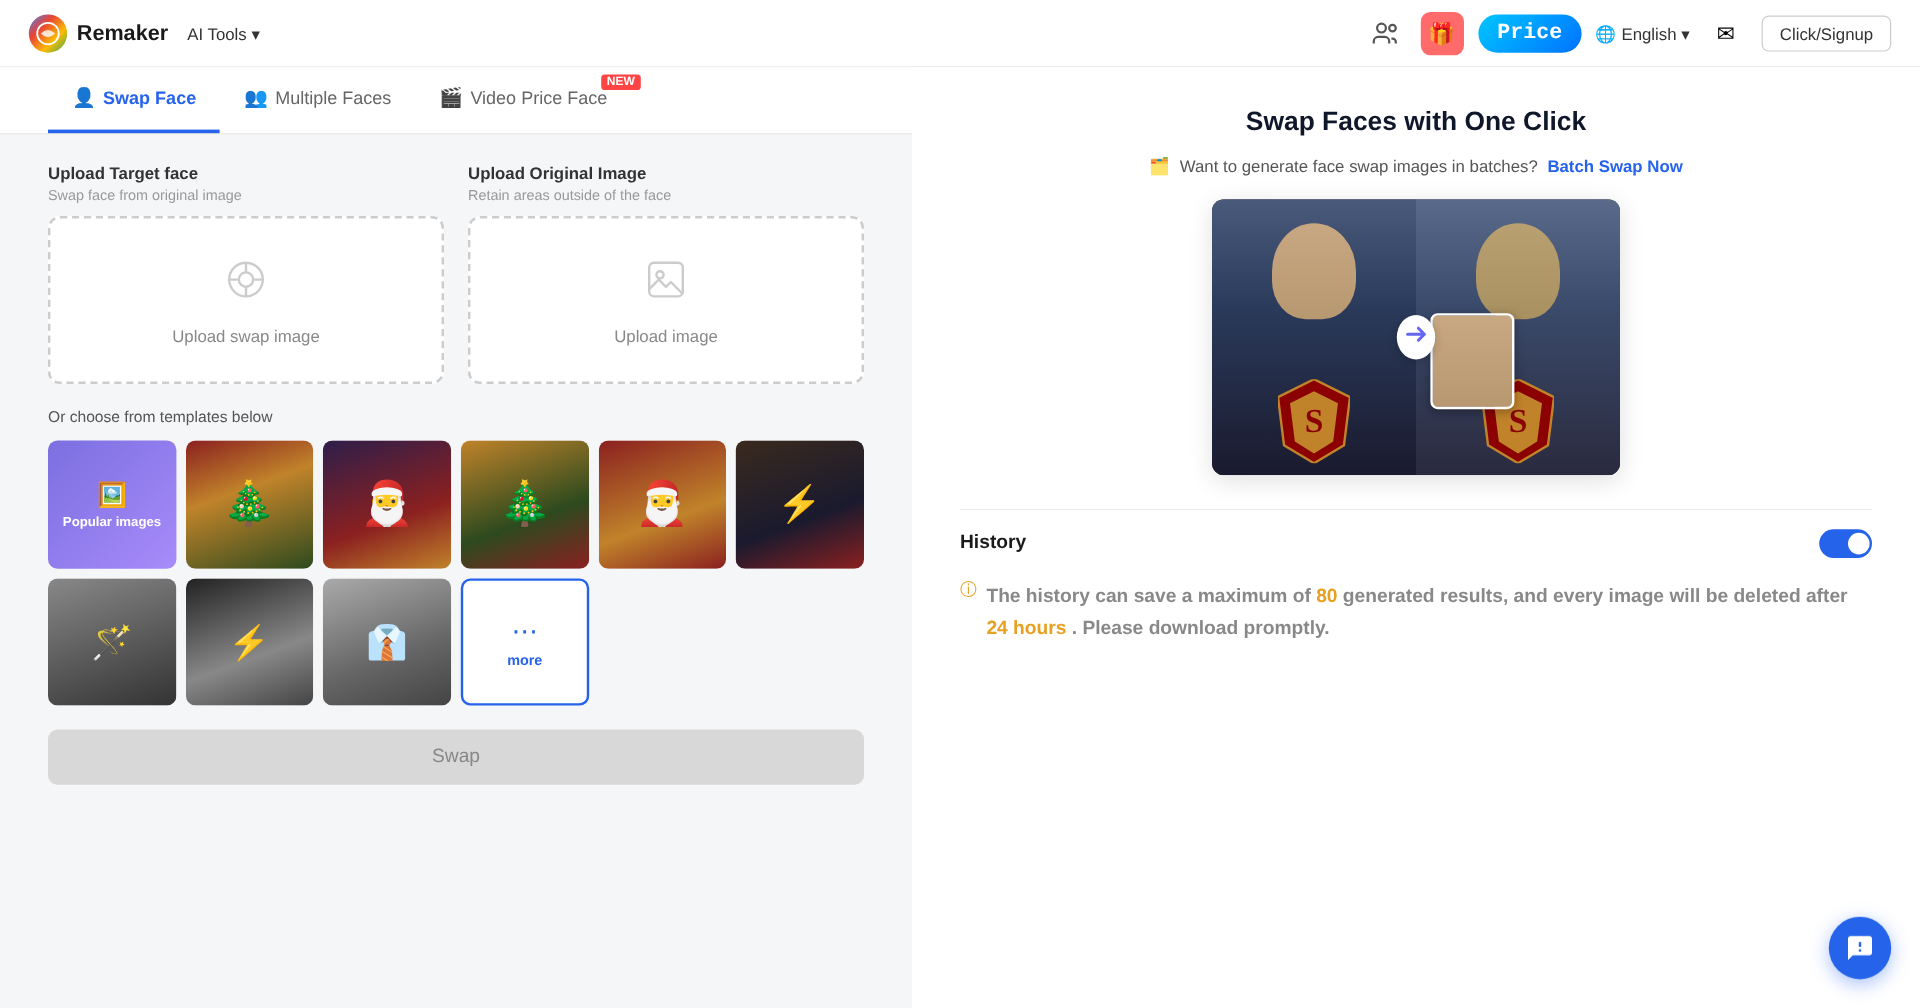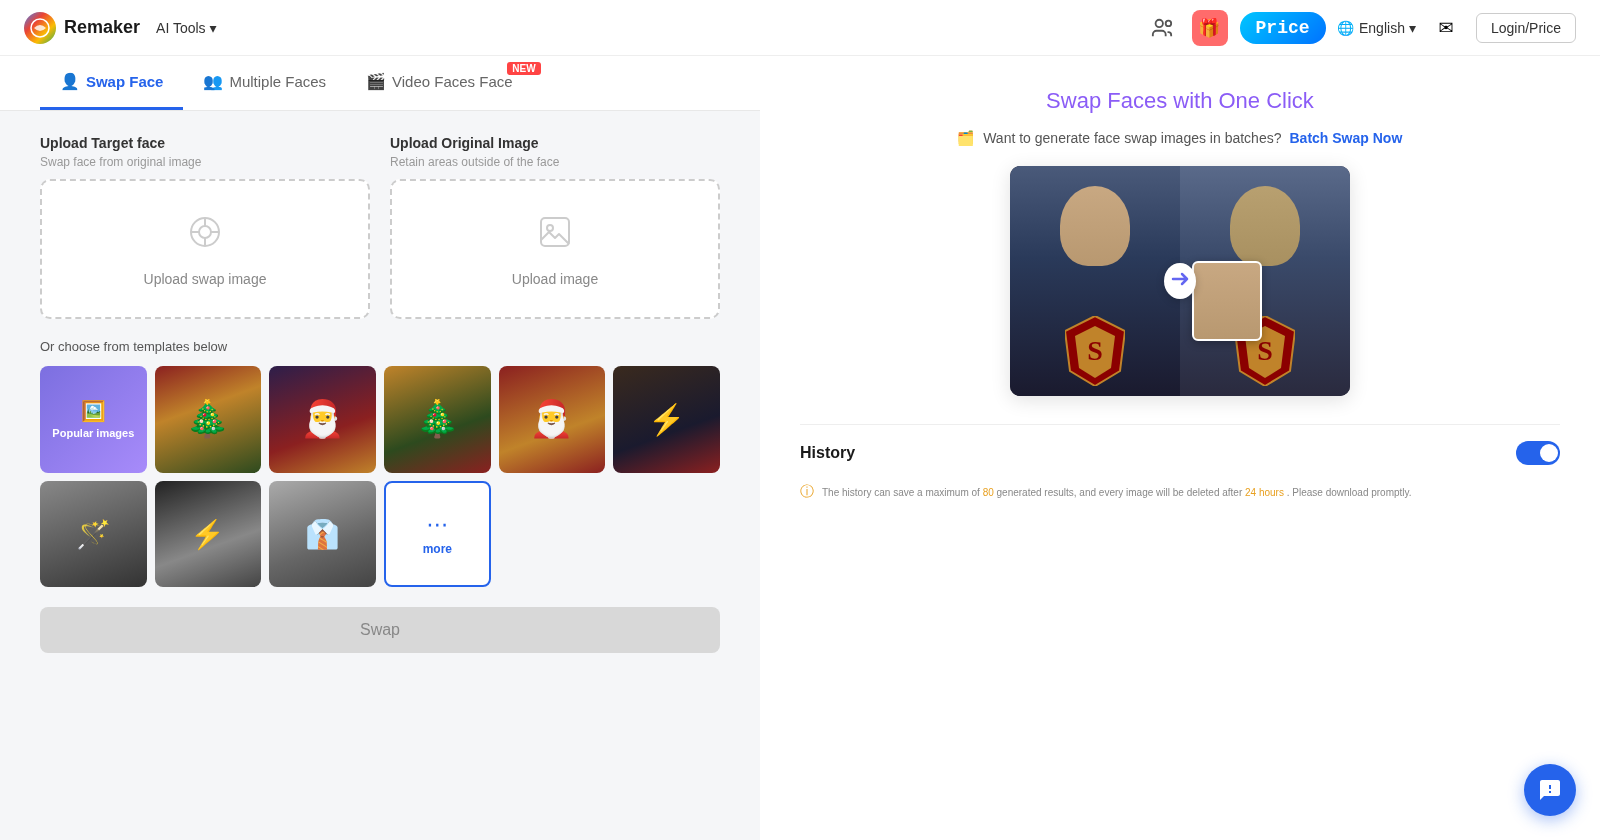--- a/index.html
+++ b/index.html
@@ -72,21 +72,21 @@
     .more-text { font-size: 12px; color: #2563eb; font-weight: bold; }
 
     
     .swap-btn {
       width: 100%; padding: 14px; border: none; border-radius: 8px;
       background: #d8d8d8; color: #888; font-size: 16px; cursor: not-allowed;
       font-weight: 500;
     }
 
     
-    .right-title { font-size: 22px; font-weight: 400; color: #8b5cf6; text-align: center; margin-bottom: 16px; }
+    .right-title { font-size: 22px; font-weight: 700; color: #0f172a; text-align: center; margin-bottom: 16px; }
     .batch-info { display: flex; align-items: center; gap: 8px; font-size: 14px; color: #555; margin-bottom: 20px; justify-content: center; }
     .batch-link { color: #2563eb; cursor: pointer; text-decoration: none; font-weight: 600; }
 
     
     .preview-container { position: relative; width: 100%; max-width: 340px; margin: 0 auto 28px; }
     .preview-img-wrap { display: flex; gap: 0; border-radius: 10px; overflow: hidden; box-shadow: 0 4px 20px rgba(0,0,0,0.12); }
     .preview-before { flex: 1; height: 230px; background: linear-gradient(160deg, #1a1a2e 0%, #2a2a3e 100%); position: relative; overflow: hidden; display: flex; align-items: center; justify-content: center; }
     .preview-after { flex: 1; height: 230px; background: linear-gradient(160deg, #2a2a3e 0%, #1a1a2e 100%); position: relative; overflow: hidden; display: flex; align-items: center; justify-content: center; }
 
     
@@ -95,21 +95,21 @@
     .toggle { position: relative; width: 44px; height: 24px; }
     .toggle input { opacity: 0; width: 0; height: 0; }
     .toggle-slider {
       position: absolute; cursor: pointer; inset: 0;
       background: #2563eb; border-radius: 24px; transition: .3s;
     }
     .toggle-slider:before {
       content: ''; position: absolute; width: 18px; height: 18px;
       left: 24px; top: 3px; background: white; border-radius: 50%; transition: .3s;
     }
-    .history-note { font-size: 10px; color: #888; line-height: 1.6; margin-top: 4px; }
+    .history-note { font-size: 16px; color: #888; line-height: 1.6; margin-top: 4px; font-weight: bold; }
     .history-note-row { display: flex; align-items: flex-start; gap: 8px; }
     .info-icon { font-size: 14px; color: #e8a020; margin-top: 2px; flex-shrink: 0; }
     .highlight-orange { color: #e8a020; }
 
     
     .chat-btn {
       position: fixed; bottom: 24px; right: 24px;
       width: 52px; height: 52px; border-radius: 50%;
       background: #2563eb; color: white; border: none;
       font-size: 22px; cursor: pointer; display: flex; align-items: center; justify-content: center;
@@ -146,40 +146,40 @@
         </svg>
     </button>
     <button class="icon-btn gift-btn">🎁</button>
     <button class="price-btn">Price</button>
     <button class="lang-btn">
       <span>🌐</span>
       <span>English</span>
       <span>▾</span>
     </button>
     <button class="icon-btn mail-btn">✉</button>
-    <button class="login-btn">Login/Price</button>
+    <button class="login-btn">Click/Signup</button>
   </div>
 </nav>
 
 <div class="main-container">
 
   <div class="left-panel">
 
     <div class="tabs">
       <div class="tab active">
         <span class="tab-icon">👤</span>
         <span>Swap Face</span>
       </div>
       <div class="tab">
         <span class="tab-icon">👥</span>
         <span>Multiple Faces</span>
       </div>
       <div class="tab" style="position:relative;">
         <span class="tab-icon">🎬</span>
-        <span>Video Faces Face</span>
+        <span>Video Price Face</span>
         <span class="new-badge">NEW</span>
       </div>
     </div>
 
     <div class="upload-section">
       <div class="upload-row">
 
         <div class="upload-box-wrap">
           <div class="upload-box-title">Upload Target face</div>
           <div class="upload-box-subtitle">Swap face from original image</div>

